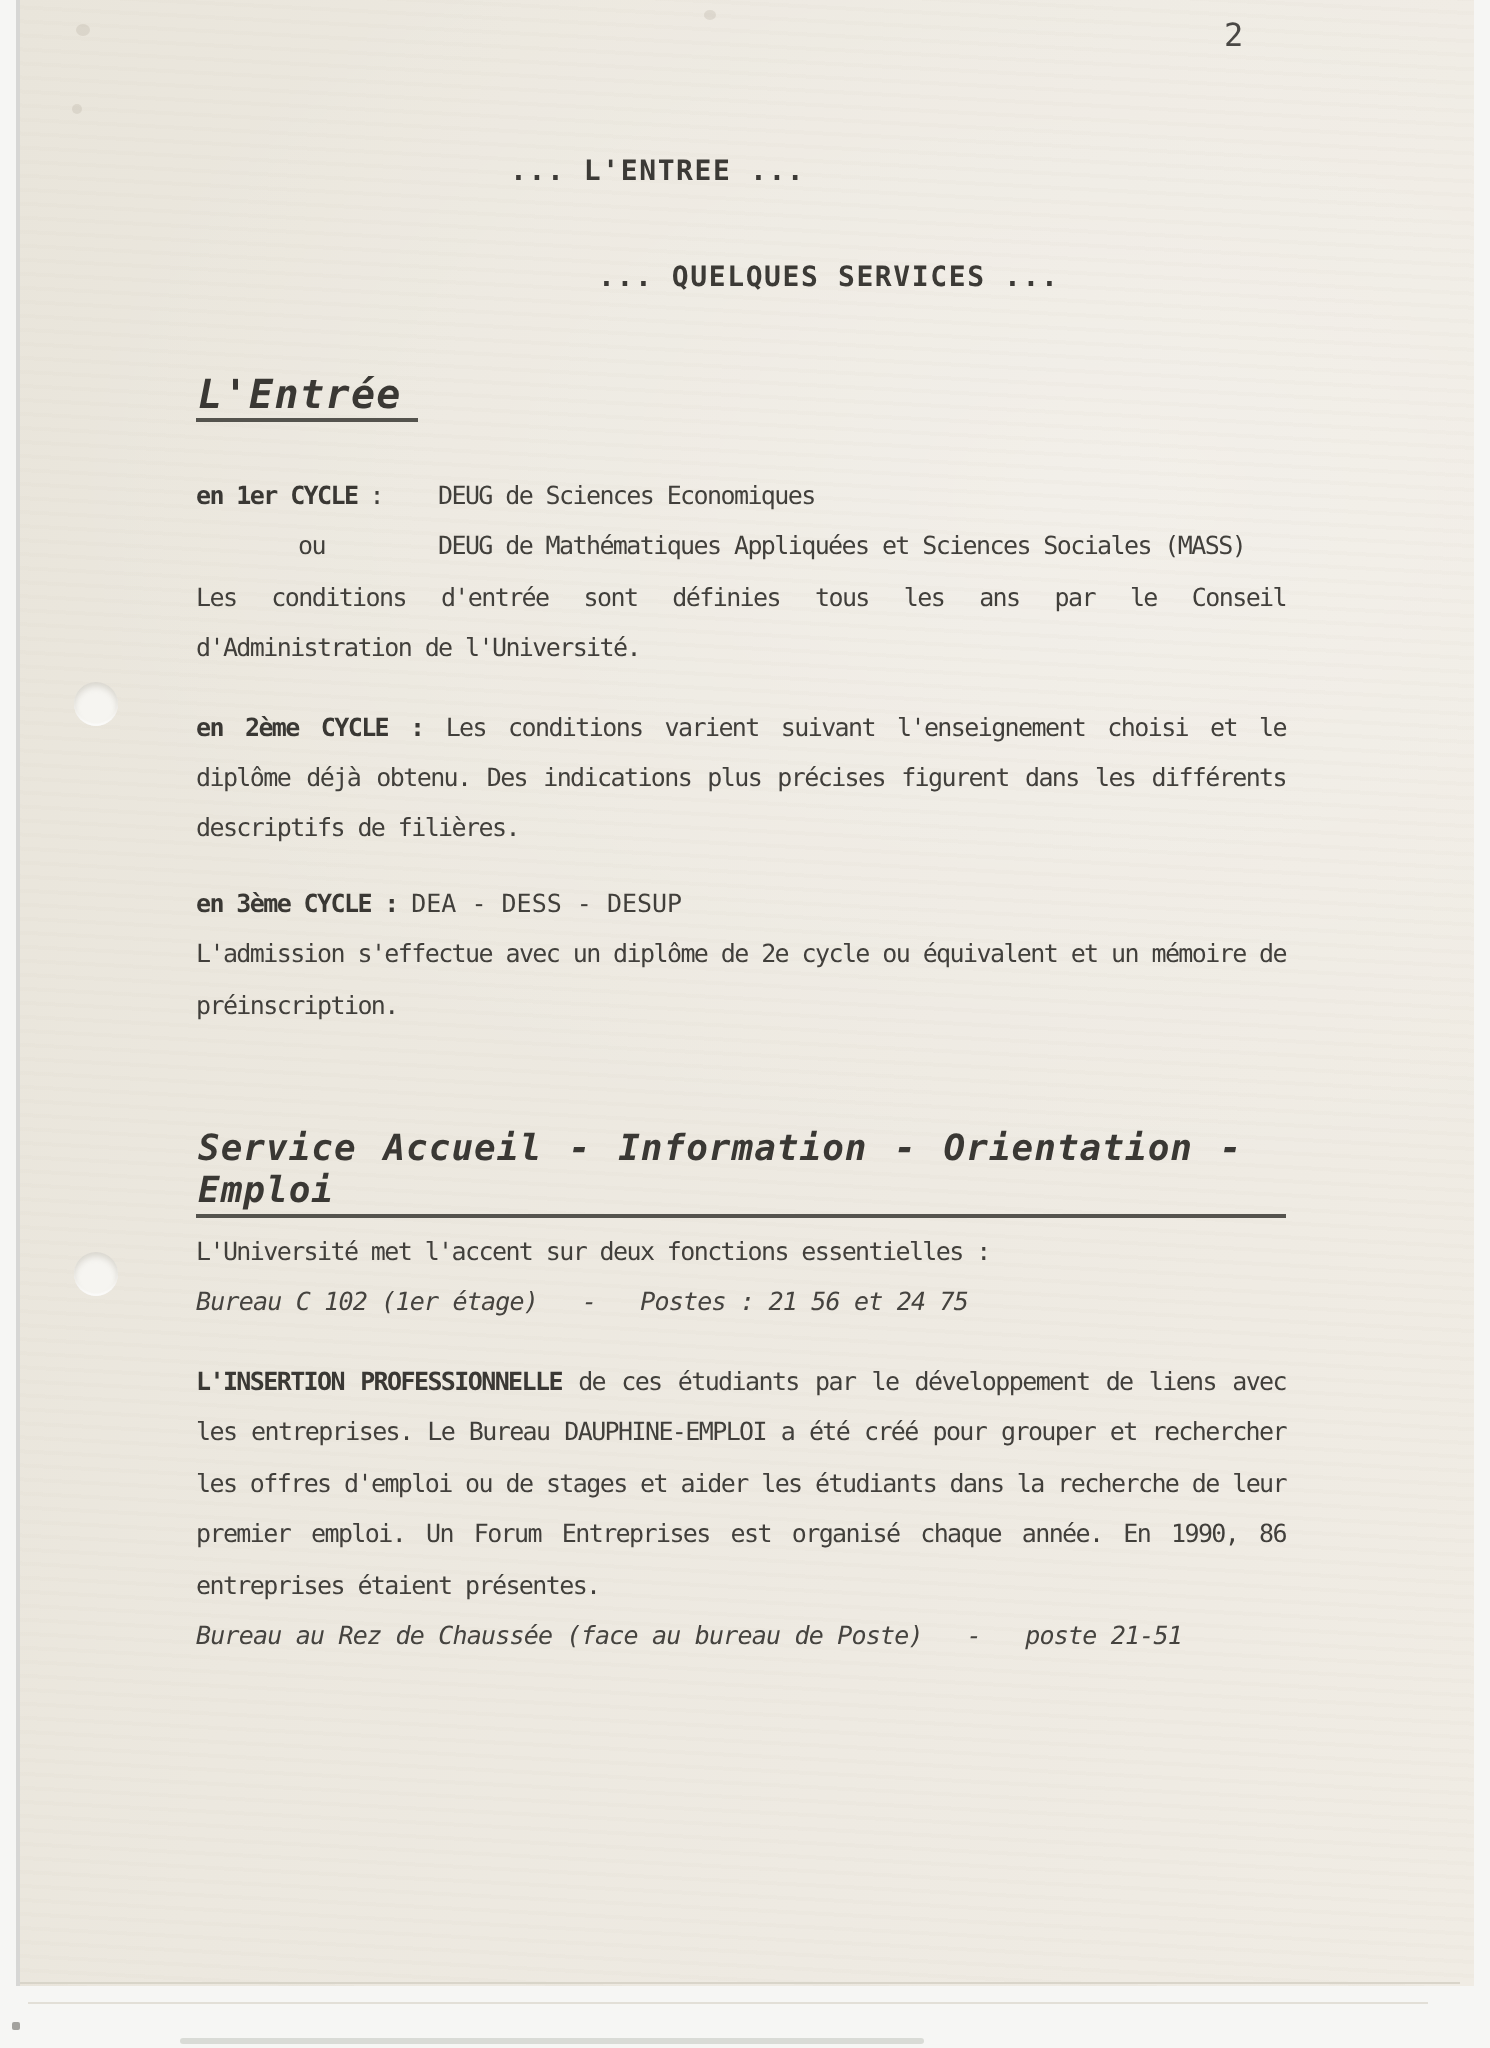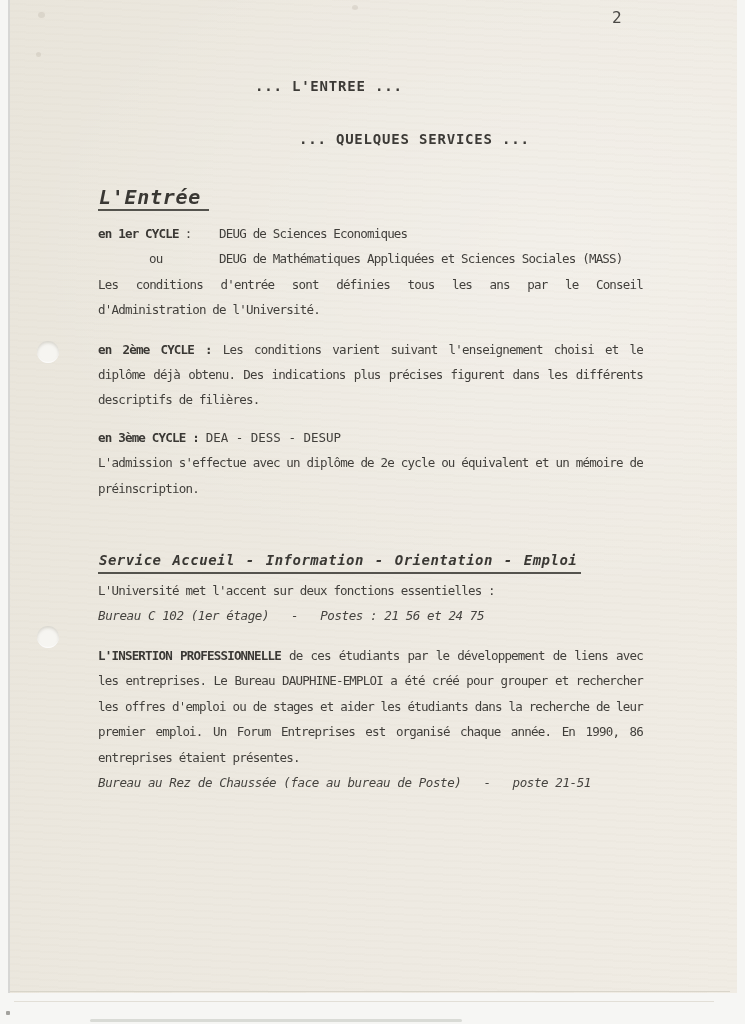--- a/index.html
+++ b/index.html
@@ -59,25 +59,25 @@
     margin:36px 0 0 0;
     font-size:20px;font-weight:bold;font-style:italic;
     letter-spacing:0.7px;line-height:21px;
     color:#3a3834;
     display:inline-block;
     border-bottom:2px solid rgba(58,56,52,.85);
     padding:0 8px 1px 1px;
   }
   h2.sec-heading.svc{
     margin-top:49px;
-    font-size:14px;letter-spacing:0.5px;word-spacing:2px;
+    font-size:18px;letter-spacing:0.5px;word-spacing:2px;
     padding-right:4px;
   }
   .row{display:flex;margin:0;}
-  .rows{margin-top:10px;}
+  .rows{margin-top:24px;}
   .c1col{flex:0 0 121px;}
   .c1col .colon{margin-left:6px;font-weight:normal;}
   .c1col.orcol{padding-left:51px;box-sizing:border-box;}
   p{margin:0;}
   .just{text-align:justify;}
   .mt-c2{margin-top:14px;}
   .mt-c3{margin-top:12px;}
   .mt-intro{margin-top:4px;}
   .mt-info{margin-top:16px;}
   .mt-ins{margin-top:14px;}

